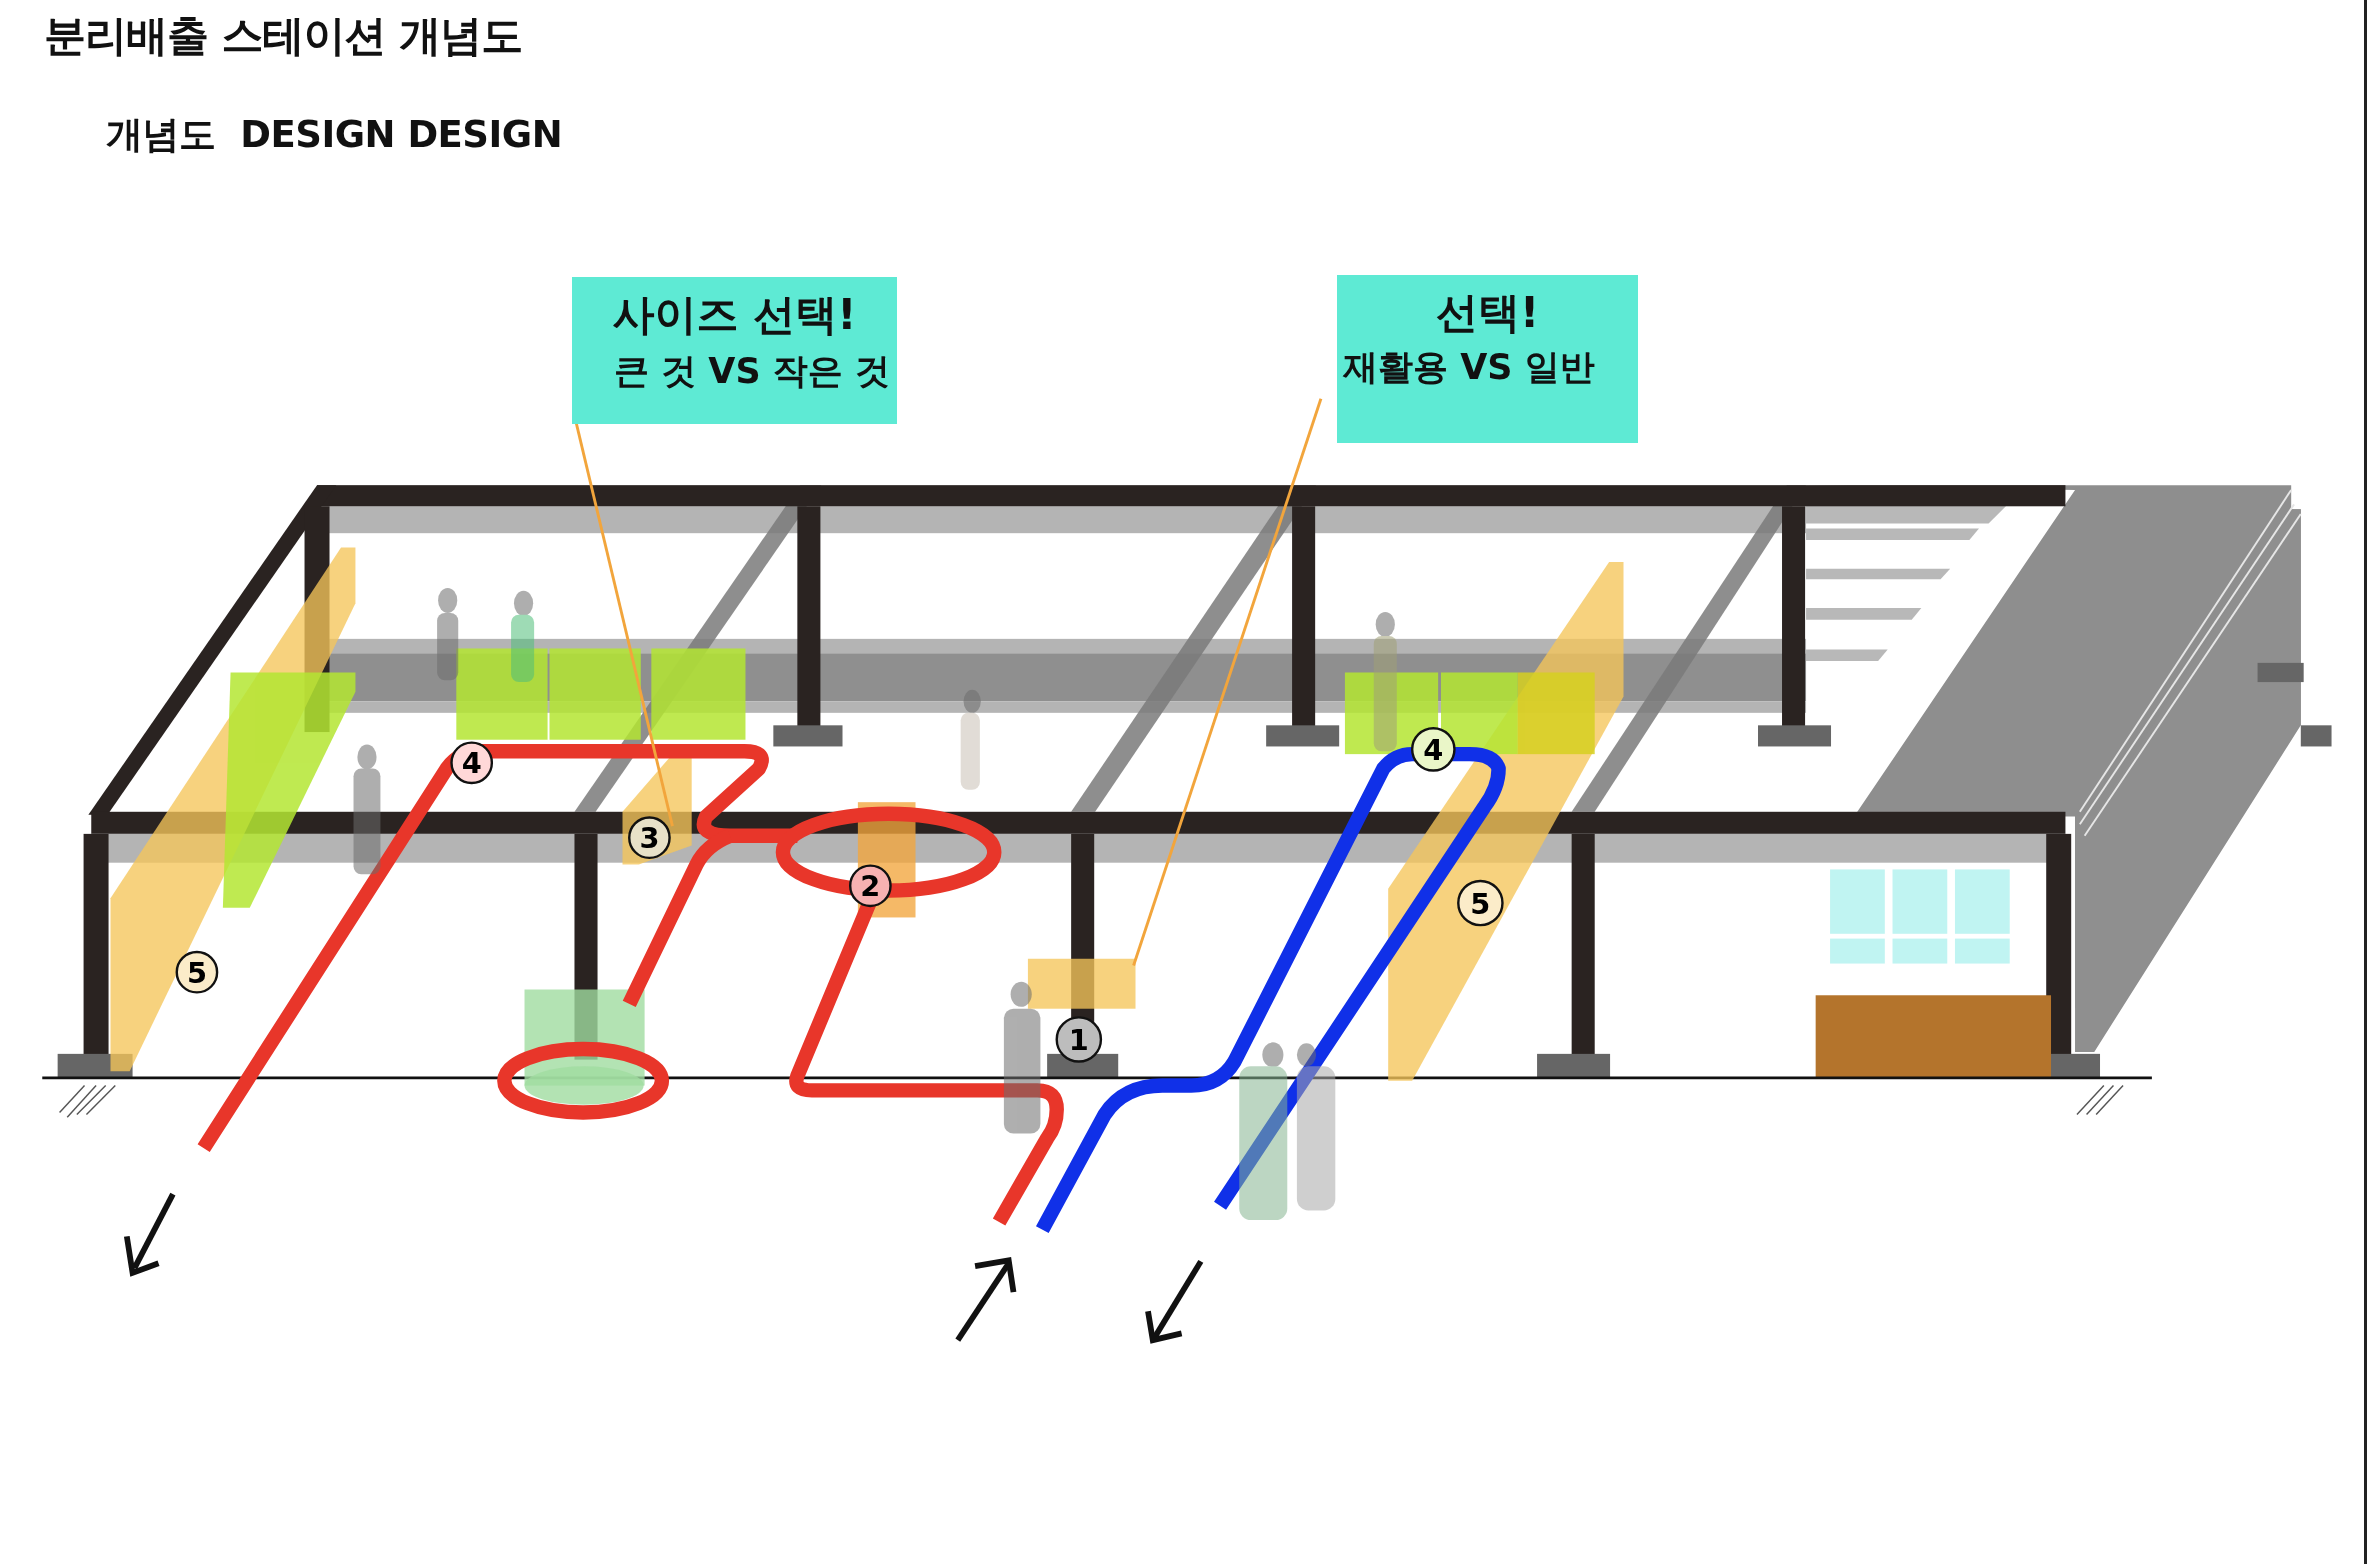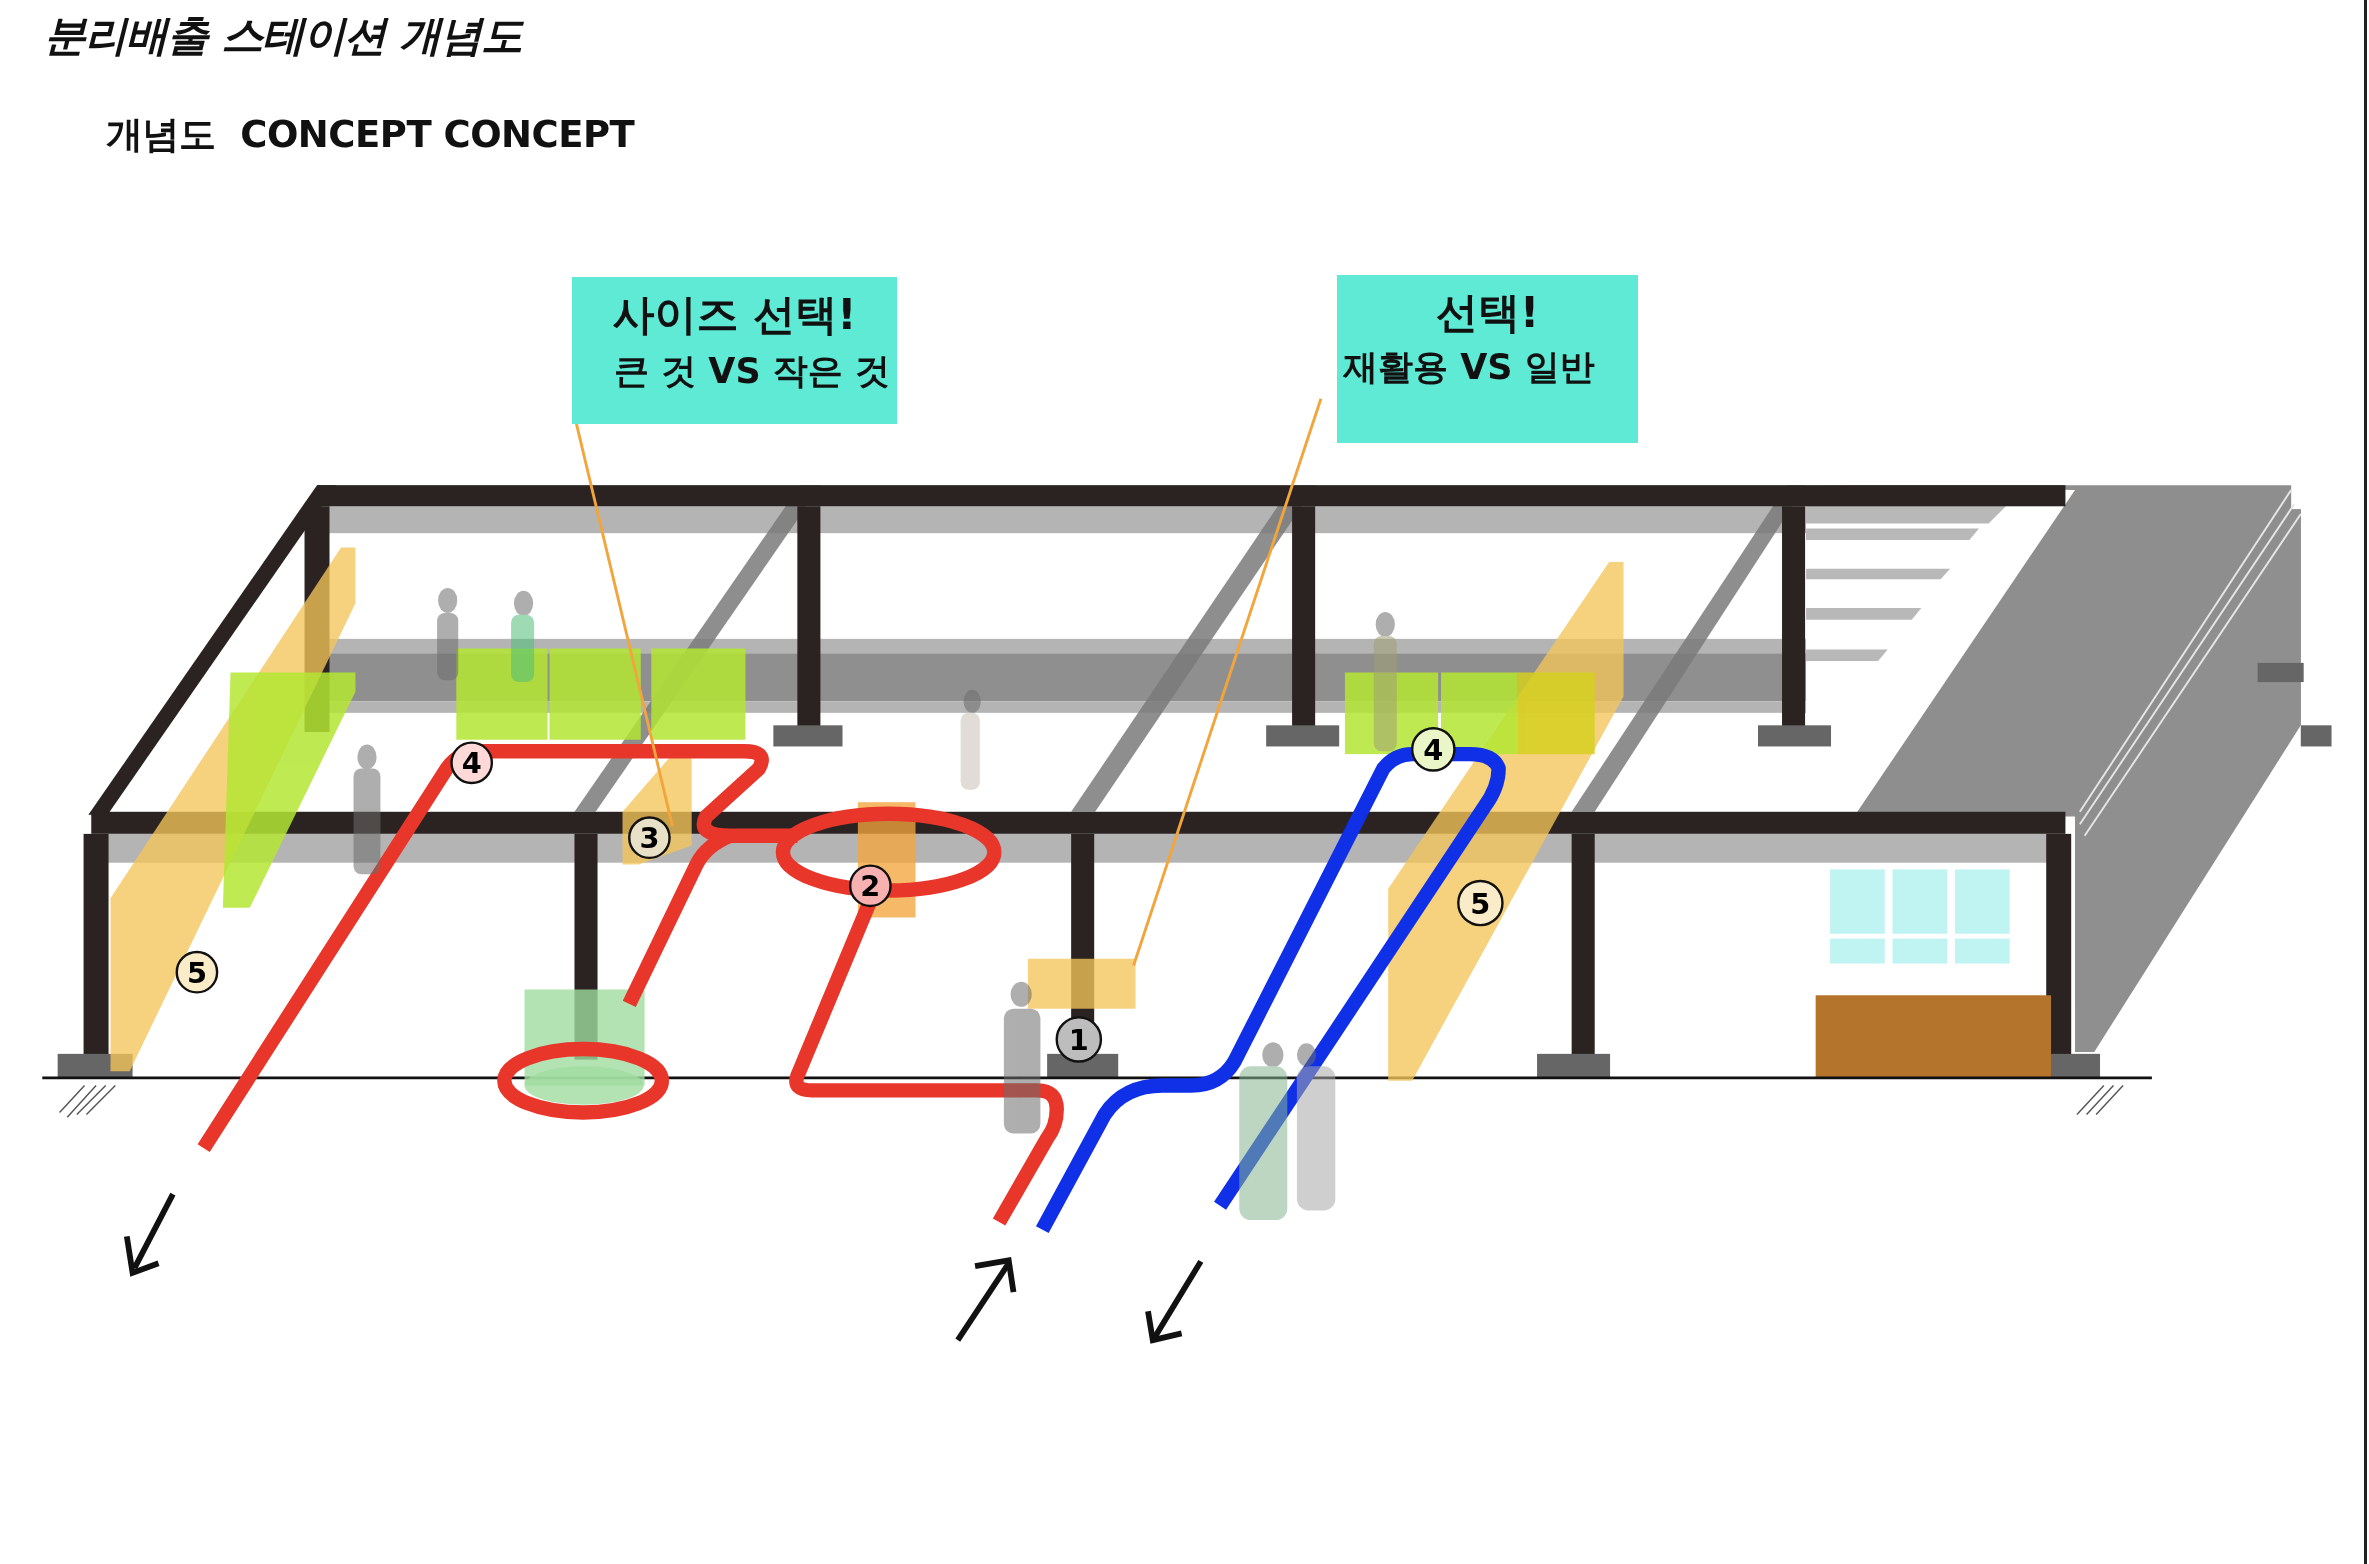--- a/index.html
+++ b/index.html
@@ -1,30 +1,30 @@
 <!DOCTYPE html>
 <html><head>
 <meta charset="utf-8">
 <style>
   html, body { margin:0; padding:0; background:#ffffff; }
   body { width:2369px; height:1564px; position:relative; overflow:hidden; font-family:"DejaVu Sans","Liberation Sans",sans-serif; }
-  .title { position:absolute; left:44px; top:7.7px; font-size:42px; font-weight:bold; color:#111; letter-spacing:-1px;font-style:italic; }
+  .title { position:absolute; left:44px; top:7.7px; font-size:42px; font-weight:bold; color:#111; letter-spacing:-1px; }
   .subtitle { position:absolute; left:106px; top:110px; font-size:37px; font-weight:bold; color:#111; letter-spacing:-0.5px; white-space:pre; }
   .callout { position:absolute; background:#5eead4; color:#111; font-weight:bold; text-align:center; }
   .callout .l1 { display:block; font-size:42px; line-height:1; }
   .callout .l2 { display:block; font-size:35px; line-height:1;padding-left:35px; }
   #diagram { position:absolute; left:0; top:0; }
   .num { font-family:"DejaVu Sans","Liberation Sans",sans-serif; font-weight:bold; font-size:30px; }
   .edge-line { position:absolute; right:1.9px; top:0; width:2.9px; height:1564px; background:#222; }
 </style>
 </head>
 <body>
 
 <div class="title">분리배출 스테이션 개념도</div>
-<div class="subtitle">개념도  CONCEPT CONCEPT</div>
+<div class="subtitle">개념도  DESIGN DESIGN</div>
 
 <svg id="diagram" width="2369" height="1564" viewBox="0 0 2466 1628" xmlns="http://www.w3.org/2000/svg">
 
   <g>
     <polygon points="1880,505 2385,505 2385,530 2395,530 2395,755 2350,755 2160,1050 2160,850 1930,850 2160,510" fill="#8e8e8e"></polygon>
     <polygon points="2160,850 2180,850 2385,530 2395,530 2395,755 2180,1095 2160,1095" fill="#8f8f8f"></polygon>
     <line x1="2165" y1="845" x2="2385" y2="510" stroke="#e6e6e6" stroke-width="2"></line>
     <line x1="2165" y1="858" x2="2388" y2="525" stroke="#e6e6e6" stroke-width="2"></line>
     <line x1="2170" y1="870" x2="2395" y2="535" stroke="#e6e6e6" stroke-width="2"></line>
 

